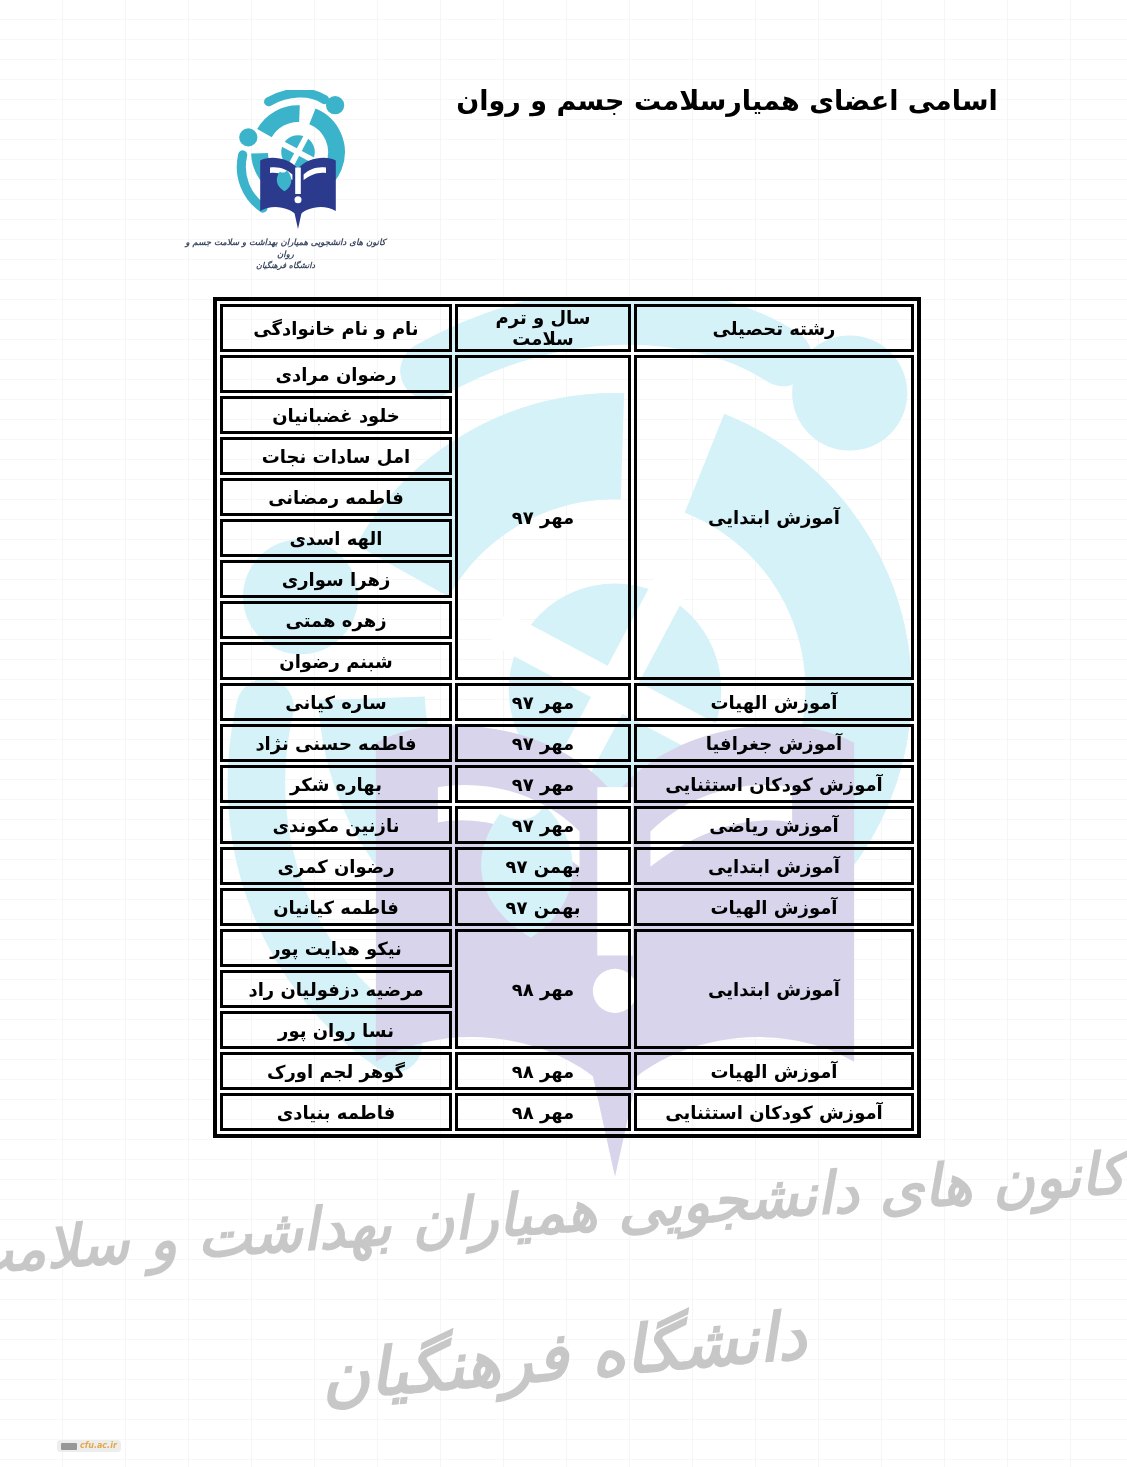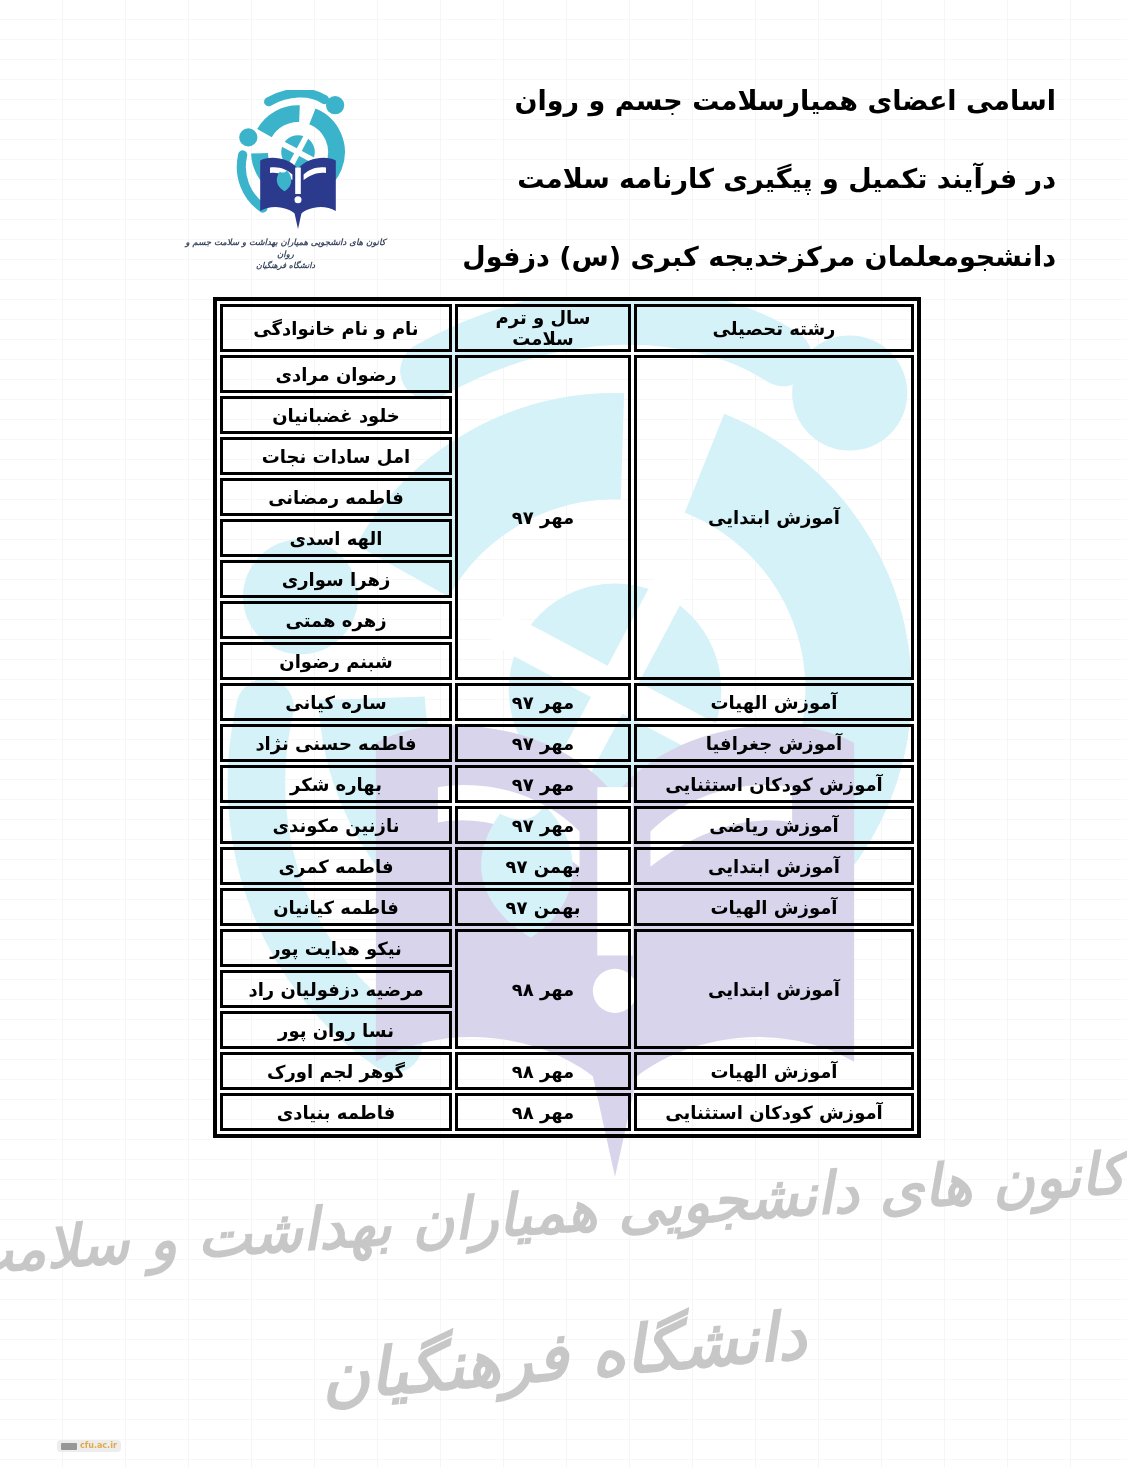--- a/index.html
+++ b/index.html
@@ -38,21 +38,21 @@
   .logo-caption {
     position:absolute; left:178px; top:236px; width:215px; z-index:3;
     text-align:center; direction:rtl; color:#3e4b63;
     font-size:8.5px; line-height:12px; font-style:italic; font-weight:bold;
   }
   .logo-caption .cap2 { font-size:8px; }
 
   
   .title-block {
     position:absolute; left:398px; top:62px; width:658px; z-index:3;
-    direction:rtl; text-align:right; color:#000;
+    direction:rtl; text-align:center; color:#000;
   }
   .title-line {
     font-size:27px; font-weight:bold; line-height:78px; white-space:nowrap;
   }
 
   
   .table-wrap { position:absolute; left:213px; top:297px; z-index:2; }
   table.members {
     border-collapse:separate; border-spacing:3px;
     border:4px solid #000;
@@ -79,21 +79,21 @@
     direction:rtl; text-align:center; color:#c7c7c7;
     font-weight:bold; font-style:italic; white-space:nowrap; pointer-events:none; }
   .wm-script.line1 { top:1178px; font-size:58px; letter-spacing:6px; transform:rotate(-4deg); }
   .wm-script.line2 { top:1318px; font-size:66px; letter-spacing:10px; transform:rotate(-5deg); }
 
   
   .src-badge {
     position:absolute; left:57px; top:1440px; z-index:3;
     background:#ececec; border-radius:4px;
     padding:2px 4px; display:flex; align-items:center; gap:3px;
-    filter:blur(0.4px); opacity:.92;
+    filter:blur(0.4px); opacity:.92;font-style:italic;
   }
   .src-badge .dark-mark { width:16px; height:7px; background:#8f8f8f; border-radius:1px; }
   .src-badge .url { font-size:8px; font-weight:bold; color:#e0a23a; direction:ltr; line-height:8px; }
 </style>
 </head>
 <body>
 
 <div class="page">
 
   <div class="grid-bg"></div>
@@ -137,22 +137,20 @@
     <circle class="w-f" cx="100" cy="156" r="5"></circle>
   </svg>
 
   <div class="logo-caption">
     <div class="cap1">کانون های دانشجویی همیاران بهداشت و سلامت جسم و روان</div>
     <div class="cap2">دانشگاه فرهنگیان</div>
   </div>
 
   <div class="title-block">
     <div class="title-line">اسامی اعضای همیارسلامت جسم و روان</div>
-    <div class="title-line">در فرآیند تکمیل و پیگیری کارنامه سلامت</div>
-    <div class="title-line">دانشجومعلمان مرکزخدیجه کبری (س) دزفول</div>
   </div>
 
   <div class="table-wrap">
     <table class="members">
       <colgroup>
         <col class="c-name">
           <col class="c-term">
           <col class="c-field">
       </colgroup>
       <thead>
@@ -203,21 +201,21 @@
             <td>بهاره شکر</td>
             <td>مهر ۹۷</td>
             <td>آموزش کودکان استثنایی</td>
           </tr>
           <tr>
             <td>نازنین مکوندی</td>
             <td>مهر ۹۷</td>
             <td>آموزش ریاضی</td>
           </tr>
           <tr>
-            <td>فاطمه کمری</td>
+            <td>رضوان کمری</td>
             <td>بهمن ۹۷</td>
             <td>آموزش ابتدایی</td>
           </tr>
           <tr>
             <td>فاطمه کیانیان</td>
             <td>بهمن ۹۷</td>
             <td>آموزش الهیات</td>
           </tr>
           <tr>
             <td>نیکو هدایت پور</td>

